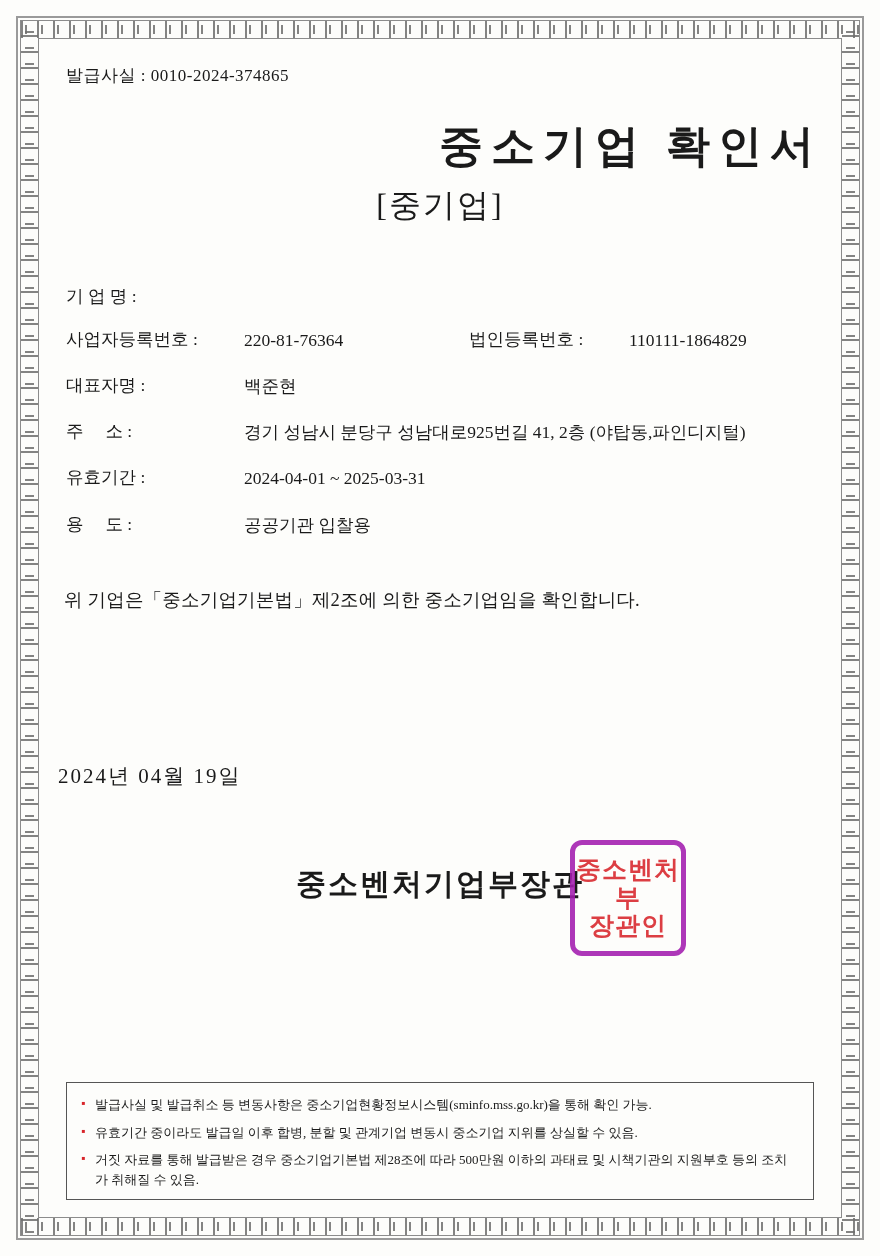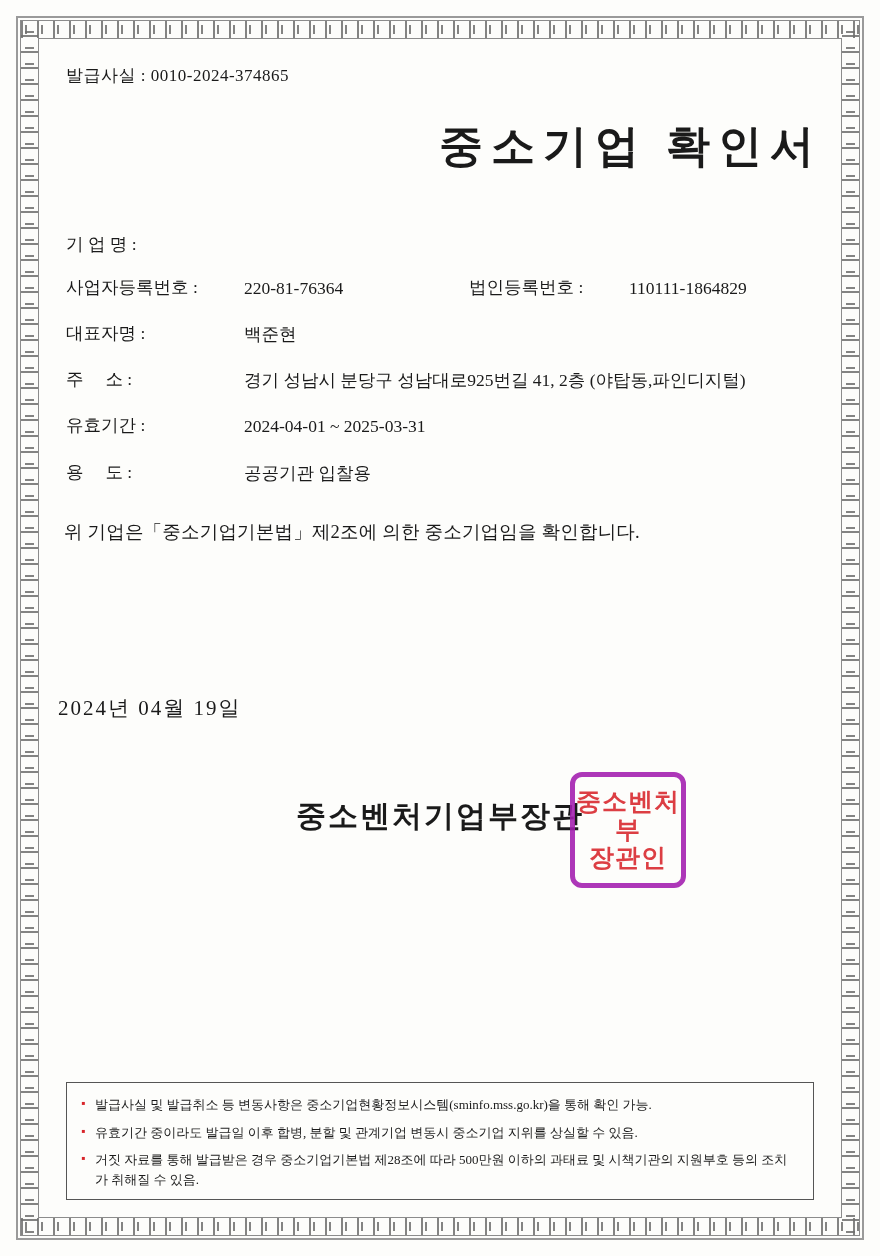--- a/index.html
+++ b/index.html
@@ -140,21 +140,21 @@
     flex: 0 0 auto;
     width: 225px;
   }
   .flabel2 {
     width: 160px;
     flex: 0 0 160px;
     white-space: pre;
   }
 
   .statement {
-    margin-top: 32px;
+    margin-top: 48px;
     margin-left: 6px;
     font-size: 18.5px;
     letter-spacing: .2px;
   }
 
   .date {
     text-align: left;
     font-size: 21px;
     margin-top: 150px;
     letter-spacing: 2px;
@@ -233,20 +233,21 @@
   <div class="border-inner"></div>
 
   <div class="content">
 
     <div class="issue-no">
       <span>발급사실 :</span>
       <span>0010-2024-374865</span>
     </div>
 
     <div class="title">중소기업 확인서</div>
+    <div class="subtitle">[중기업]</div>
 
     <div class="fields">
 
       <div class="frow">
         <div class="flabel">기 업 명 :</div>
       </div>
 
       <div class="frow">
         <div class="flabel">사업자등록번호 :</div>
         <div class="fvalue fvalue-2">220-81-76364</div>

